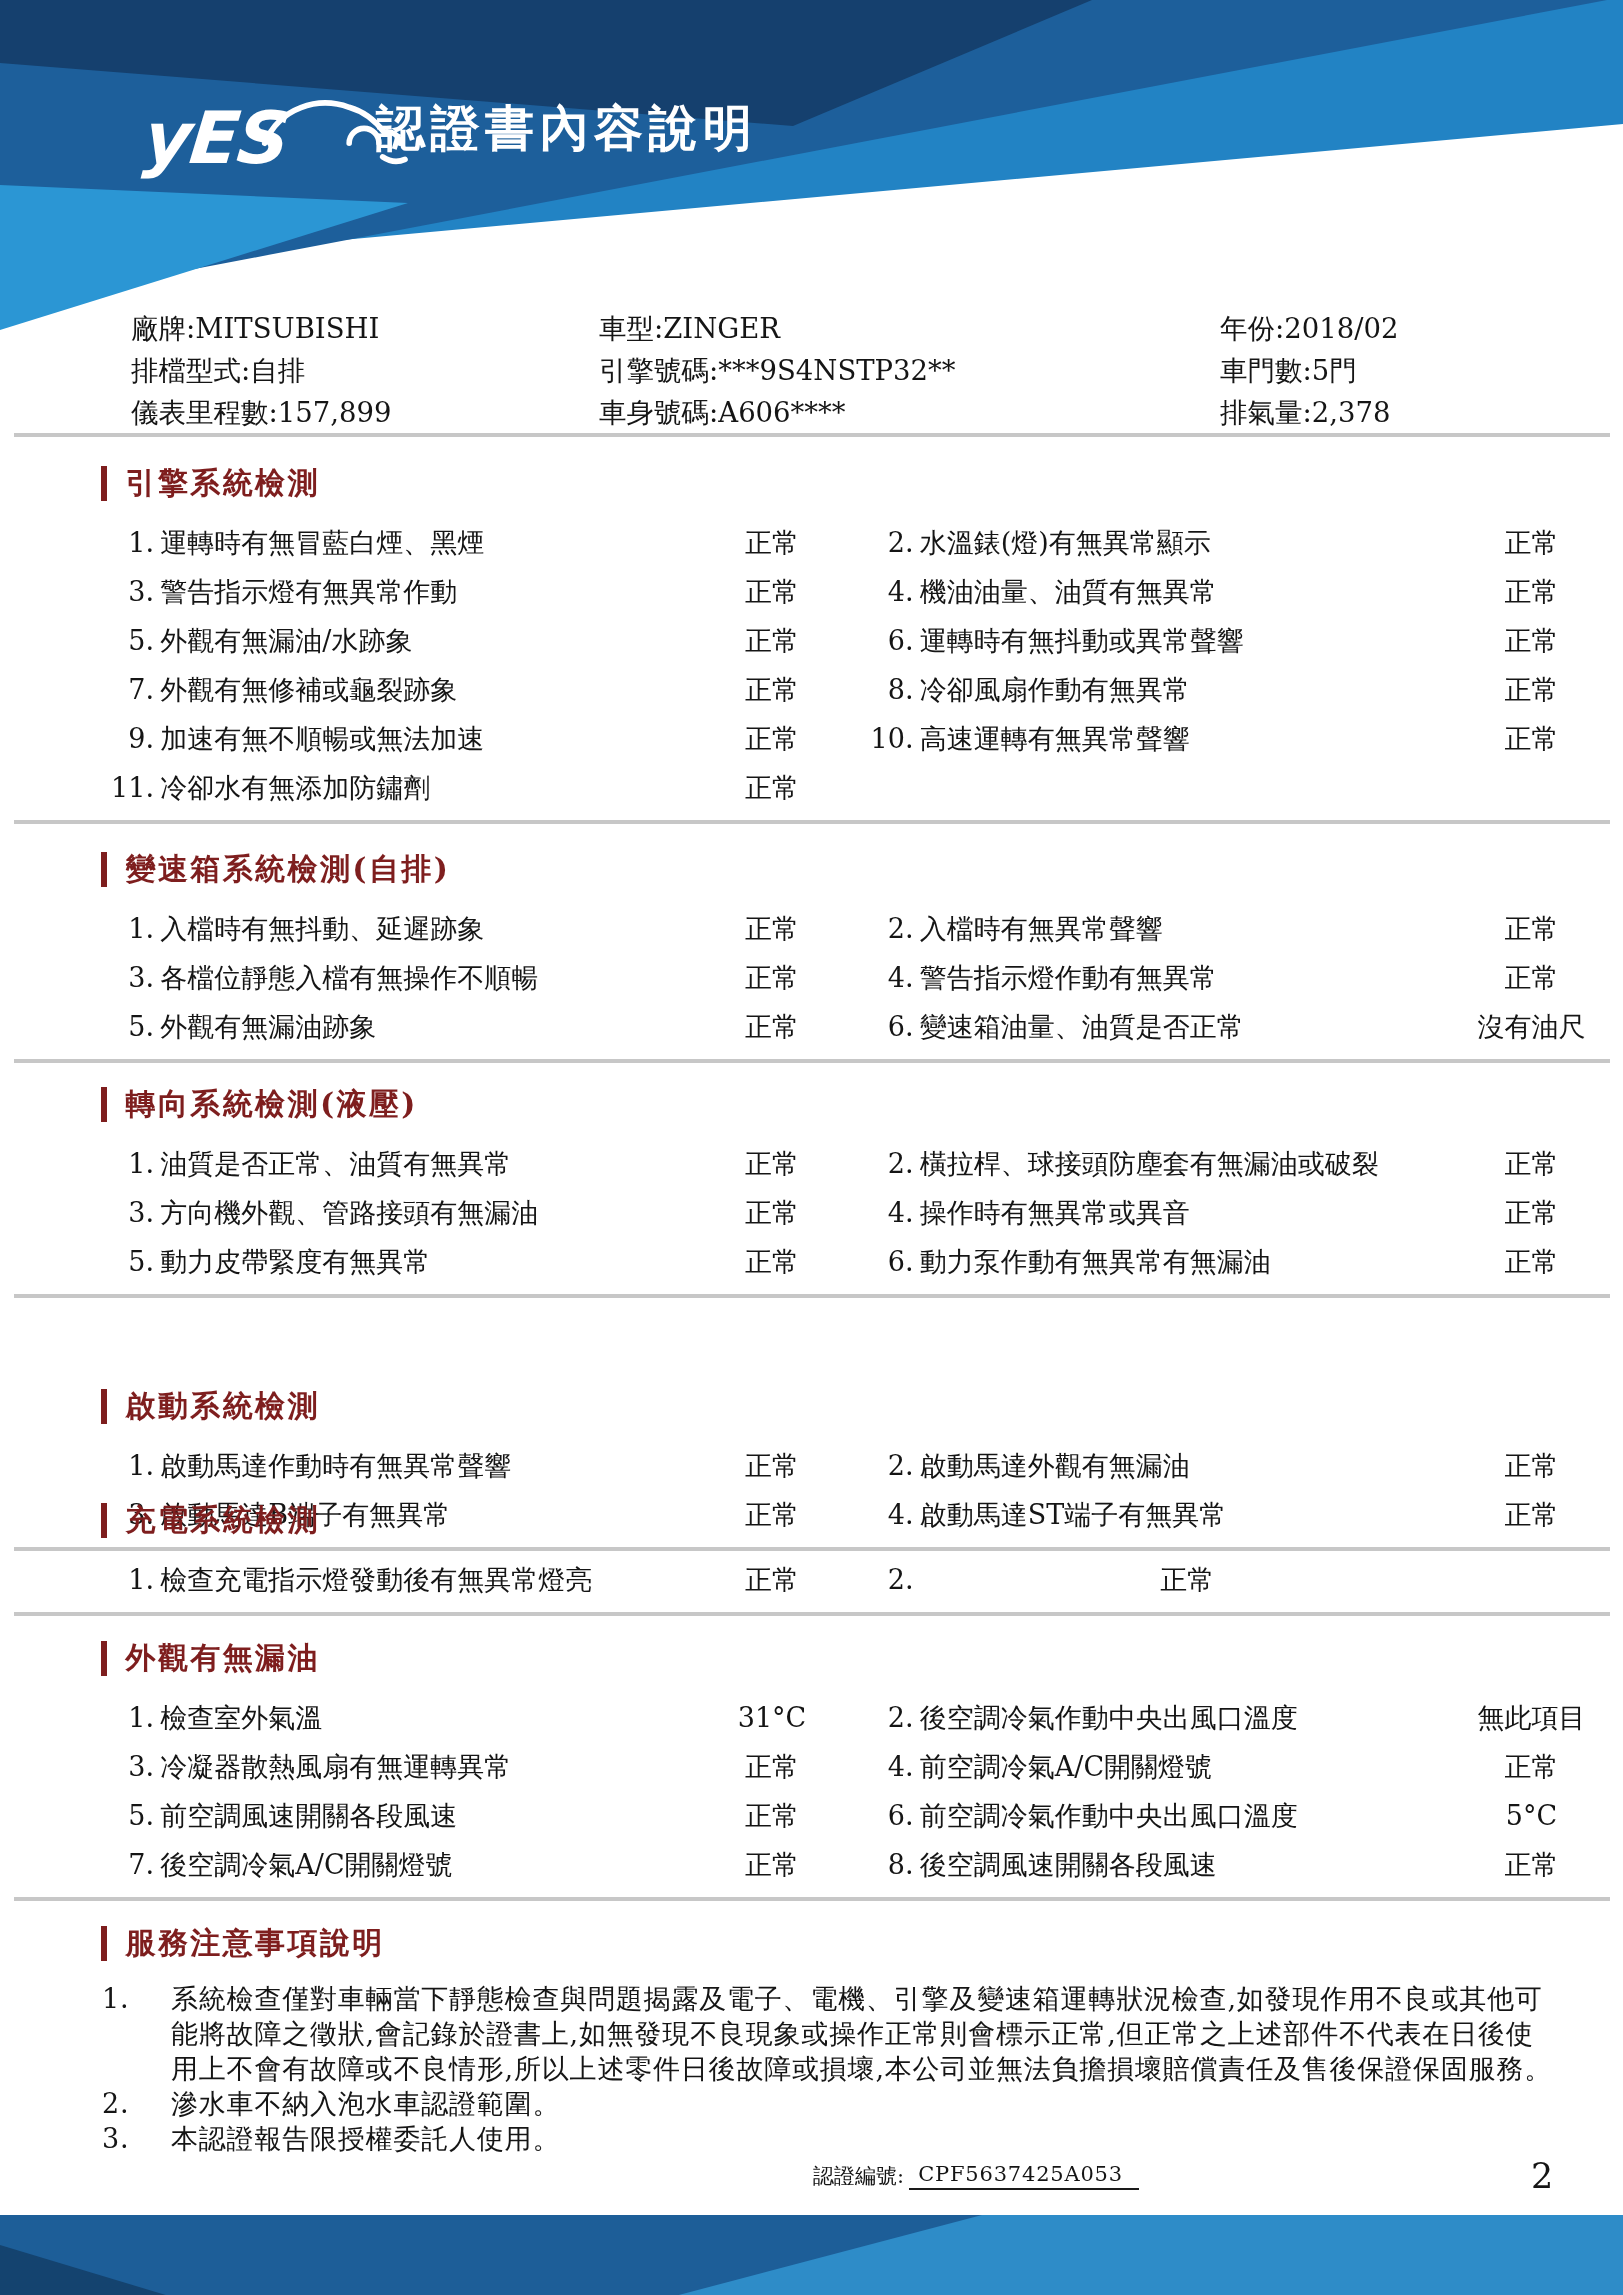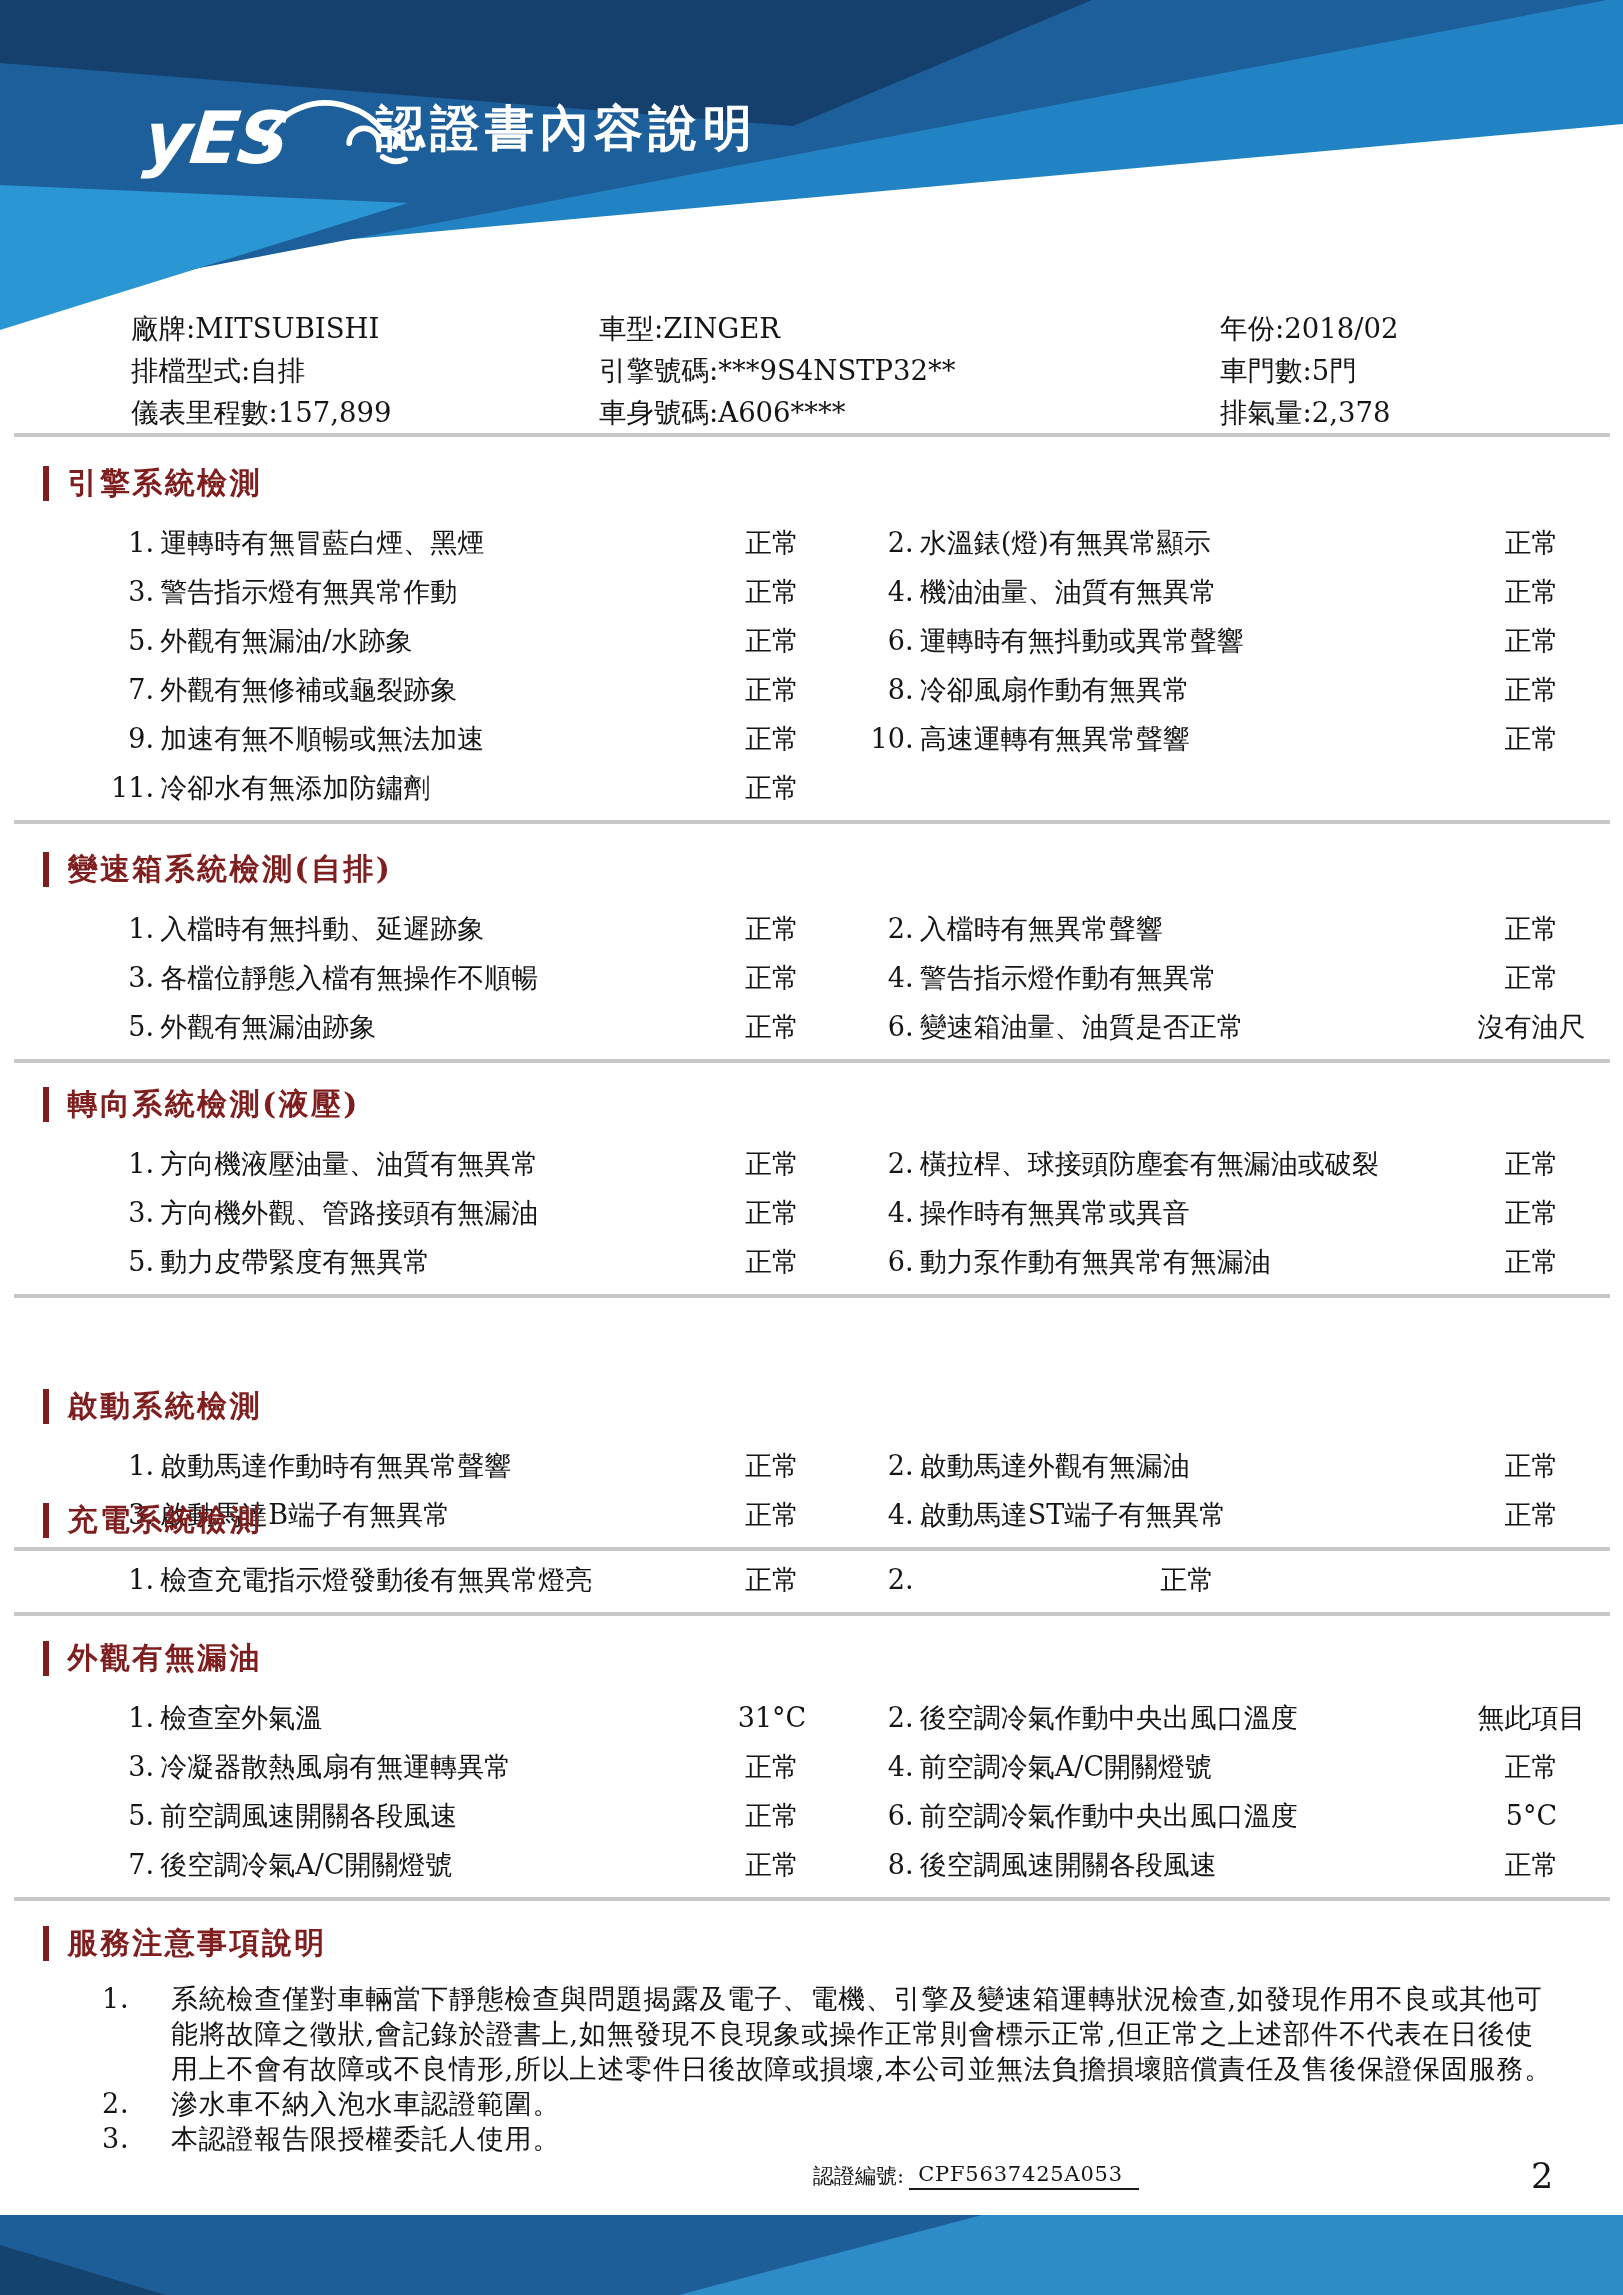--- a/index.html
+++ b/index.html
@@ -23,21 +23,21 @@
   
   .info-grid{position:absolute;top:308px;left:131px;width:1469px;display:grid;
              grid-template-columns:468px 621px 1fr;grid-auto-rows:42px;align-items:center;font-size:27.5px;}
   .info-cell{white-space:nowrap;}
   .info-cell .lab::after{content:":";}
   .divider{background:#c7c7c7;height:3.9px;}
   .info-divider{position:absolute;top:433px;left:14px;width:1596px;}
 
   
   .section{position:absolute;left:0;width:1623px;}
-  .sec-title{margin-left:43px;height:36px;display:flex;align-items:center;
+  .sec-title{margin-left:101px;height:36px;display:flex;align-items:center;
              font-size:30px;font-weight:600;color:#7e1e1e;letter-spacing:2.4px;}
   .sec-bar{width:5.5px;height:35px;background:#7e1e1e;margin-right:19px;flex:none;}
   .items{margin:17.3px 0 0 102px;width:1500px;display:grid;
          grid-template-columns:52px 1fr 141px 19px 52px 1fr 141px;
          grid-auto-rows:49px;align-items:center;font-size:27px;}
   .c-num{text-align:right;white-space:nowrap;}
   .c-label{padding-left:6.3px;white-space:nowrap;overflow:hidden;}
   .c-ans{text-align:center;white-space:nowrap;}
   .sec-divider{margin:7.9px 0 0 14px;width:1596px;}
 
@@ -215,21 +215,21 @@
       <div class="divider sec-divider"></div>
     </div>
 
     <div class="section" style="top:1086px">
       <div class="sec-title">
         <span class="sec-bar"></span>
         <span>轉向系統檢測(液壓)</span>
       </div>
       <div class="items">
   <div class="c-num">1.</div>
-  <div class="c-label">方向機液壓油量、油質有無異常</div>
+  <div class="c-label">油質是否正常、油質有無異常</div>
   <div class="c-ans">正常</div>
   <div class="c-gap"></div>
   <div class="c-num">2.</div>
   <div class="c-label">橫拉桿、球接頭防塵套有無漏油或破裂</div>
   <div class="c-ans">正常</div>
 
   <div class="c-num">3.</div>
   <div class="c-label">方向機外觀、管路接頭有無漏油</div>
   <div class="c-ans">正常</div>
   <div class="c-gap"></div>

